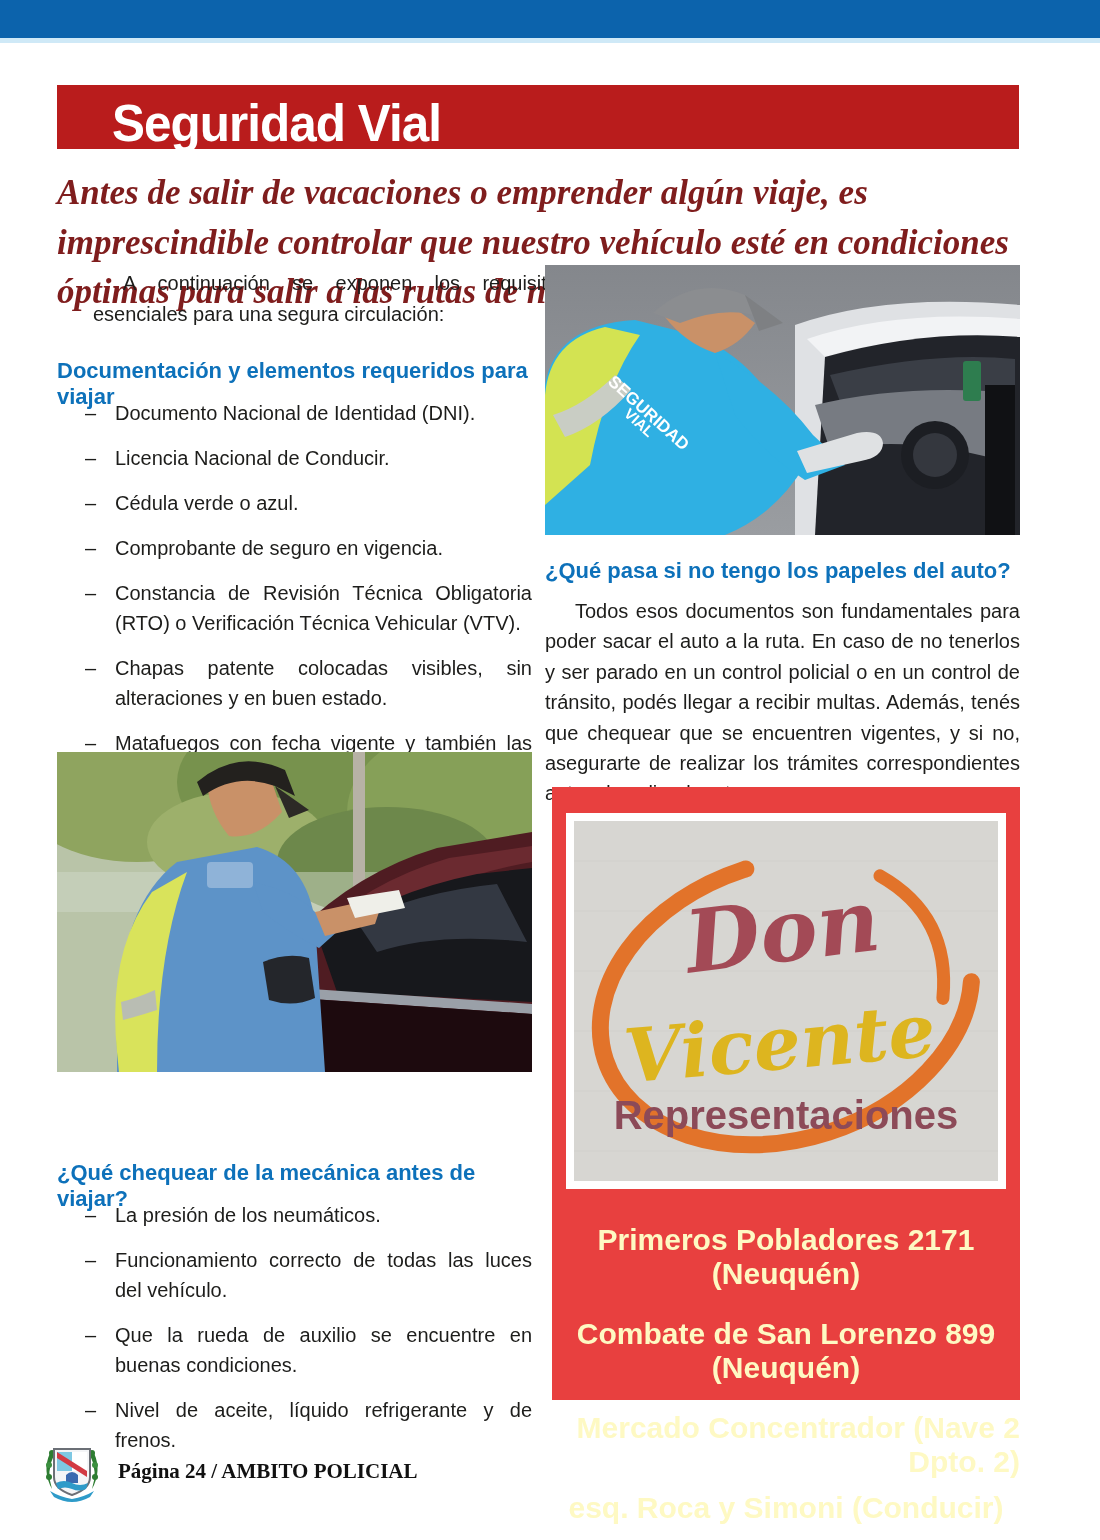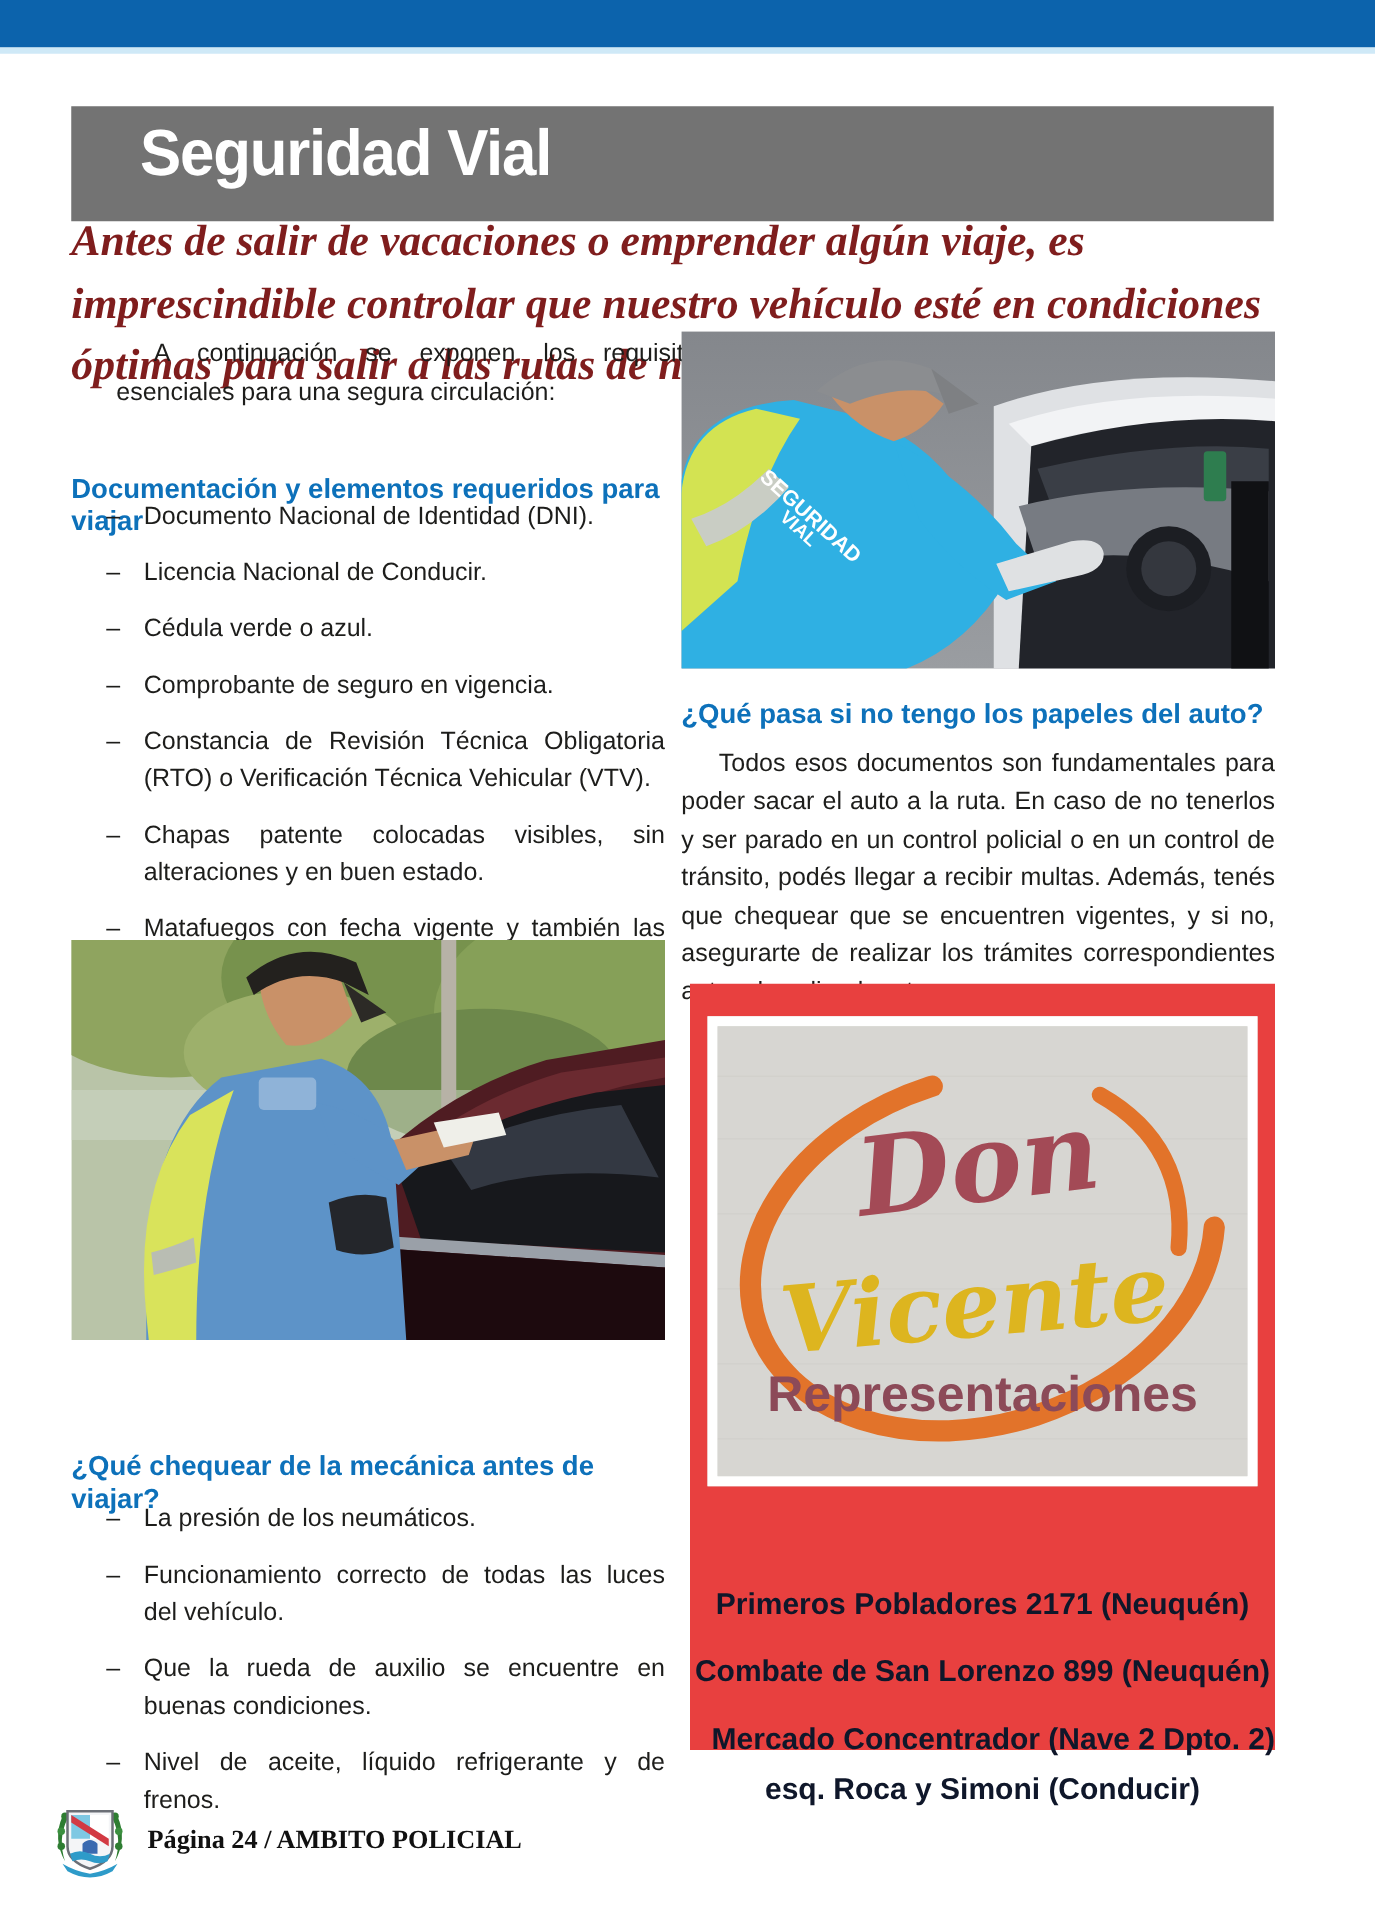--- a/index.html
+++ b/index.html
@@ -3,53 +3,53 @@
 <meta charset="utf-8">
 <style>
   * { margin:0; padding:0; box-sizing:border-box; }
   html,body { background:#ffffff; }
   body { font-family:"Liberation Sans", sans-serif; color:#1d1d1b; }
   .page { position:relative; width:1100px; height:1540px; background:#ffffff; overflow:hidden; }
 
   .top-bar { position:absolute; left:0; top:0; width:1100px; height:38px; background:#0c63ac; }
   .top-bar-underline { position:absolute; left:0; top:38px; width:1100px; height:5px; background:#cfe9f7; }
 
-  .header-bar { position:absolute; left:57px; top:85px; width:962px; height:92px; background:#737373; }
+  .header-bar { position:absolute; left:57px; top:85px; width:962px; height:64px; background:#b91c1c; }
   .header-title { position:absolute; left:55px; top:8px; color:#ffffff; font-size:52px; font-weight:bold;
                   letter-spacing:-1px; transform:scaleX(0.95); transform-origin:left center; white-space:nowrap; }
 
   .intro { position:absolute; left:57px; top:168px; width:968px;
            font-family:"Liberation Serif", serif; font-style:italic; font-weight:bold;
            color:#7f1d1d; font-size:35px; line-height:1.42; }
   .lead { position:absolute; left:57px; top:268px; width:475px; font-size:20px; line-height:1.55;
           text-align:justify; text-indent:30px;margin-left:36px; }
 
   .sec-heading { position:absolute; width:478px; color:#0d71ba; font-weight:bold; font-size:22px; }
-  .h1 { left:57px; top:358px;margin-top:20px; }
+  .h1 { left:57px; top:358px; }
   .h2 { left:57px; top:1160px; }
   .h3 { left:545px; top:558px; }
 
   .dash-list { position:absolute; width:475px; list-style:none; }
   .list1 { left:57px; top:398px; }
   .list2 { left:57px; top:1200px; }
   .dash-list li { position:relative; padding-left:58px; margin-bottom:15px; font-size:20px;
                   line-height:1.5; text-align:justify; }
   .dash-list li::before { content:"–"; position:absolute; left:28px; top:0; }
 
   .body-par { position:absolute; left:545px; top:596px; width:475px; font-size:20px; line-height:1.52;
               text-align:justify; text-indent:30px; }
 
   .photo { position:absolute; overflow:hidden; }
   .photo-right { left:545px; top:265px; width:475px; height:270px; }
   .photo-left  { left:57px;  top:752px; width:475px; height:320px; }
   .photo svg { display:block; }
 
   .ad-box { position:absolute; left:552px; top:787px; width:468px; height:613px; background:#e8403f; }
   .ad-logo-frame { margin:26px 14px 0 14px; border:8px solid #ffffff; background:#d7d6d2; }
-  .ad-addresses { padding-top:34px; text-align:center; color:#0f172a; font-weight:bold; font-size:24px;margin-top:47px; }
+  .ad-addresses { padding-top:34px; text-align:center; color:#fef9c3; font-weight:bold; font-size:30px; }
   .ad-line { margin-bottom:26px; }
   .ad-line.tight { margin-bottom:12px;text-align:right; }
 
   .footer { position:absolute; left:40px; top:1436px; height:70px; display:flex; align-items:center; }
   .footer-crest { width:64px; height:64px; }
   .footer-text { margin-left:14px; font-family:"Liberation Serif", serif; font-weight:bold;
                  font-size:21px; color:#111111; }
 </style>
 </head>
 <body>

